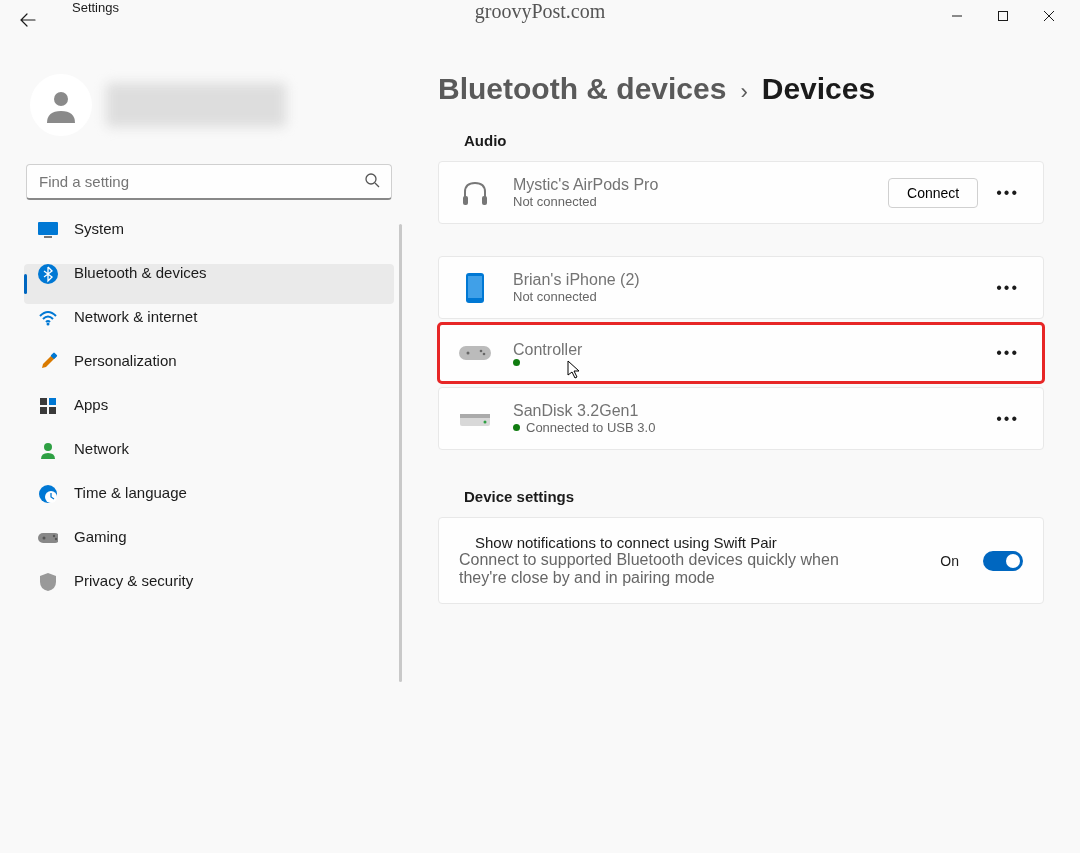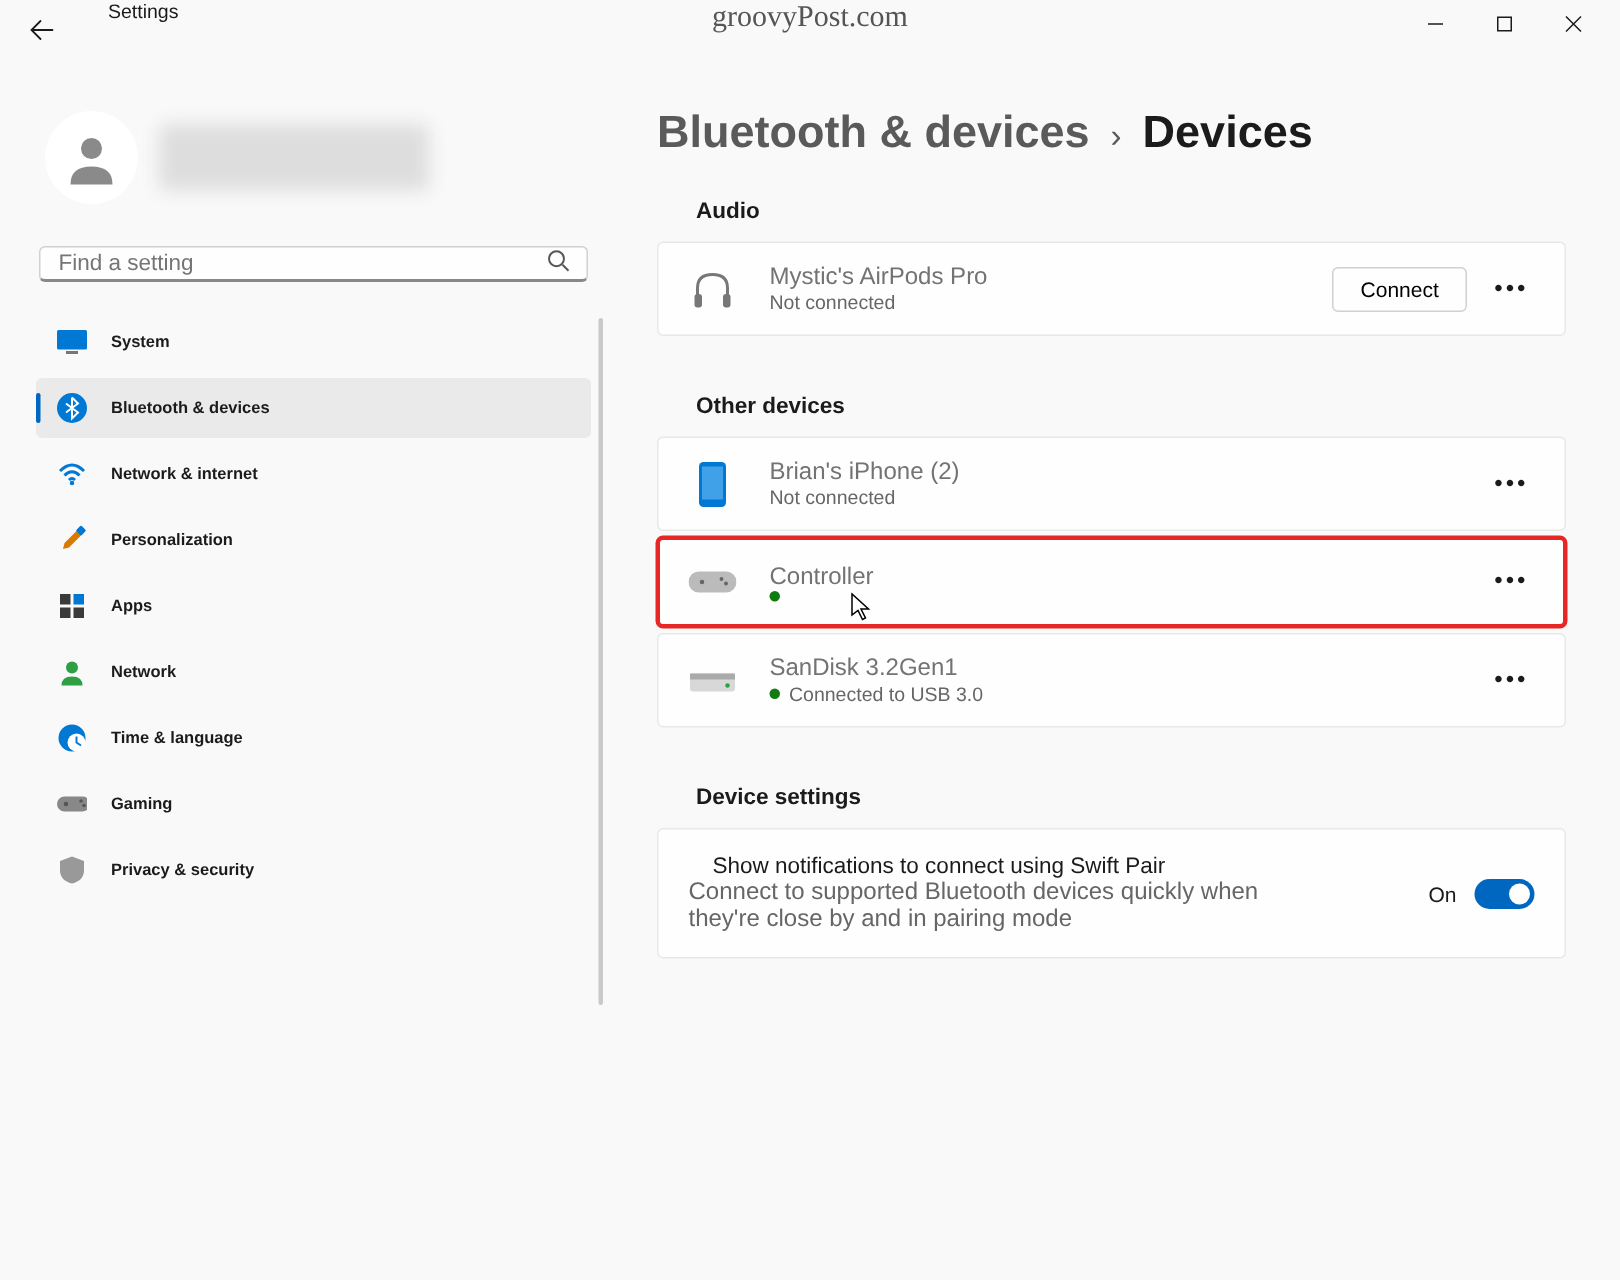--- a/index.html
+++ b/index.html
@@ -52,43 +52,42 @@
 .avatar {
   width:62px; height:62px; border-radius:50%;
   background:#fff; display:flex; align-items:center; justify-content:center;
 }
 .profile-info { filter: blur(6px); background:#ddd; width:180px; height:44px; border-radius:4px;}
 .search-wrap {
   margin: 8px 10px 20px 6px;
   position:relative;
 }
 .search-input {
-  width:100%; height:24px;
+  width:100%; height:36px;
   border:1px solid #d0d0d0; border-bottom:2px solid #888;
   border-radius:4px;
   padding: 0 40px 0 12px;
   font-size:15px; background:#fefefe;
 }
 .search-icon {
   position:absolute; right:12px; top:50%; transform:translateY(-50%);
 }
 .nav {
   position:relative;
 }
 .nav::after {
   content:""; position:absolute; right:0; top:4px; bottom:-70px;
   width:3px; background:#c9c9c9; border-radius:2px;
 }
 .nav-item {
-  display:flex; align-items:center; gap:16px;
+  display:flex; gap:16px;
   height:40px; padding:0 14px; margin:4px 8px 4px 4px;
   border-radius:4px; cursor:pointer;
-  font-size:11px;
-  position:relative;
-  font-weight:bold;
+  font-size:15px;
+  position:relative;
 }
 .nav-item.active {
   background:#eaeaea;
 }
 .nav-item.active::before {
   content:""; position:absolute; left:0; top:10px; bottom:10px;
   width:3px; background:#0067c0; border-radius:2px;
 }
 .nav-icon { width:20px; height:20px; display:flex; align-items:center; justify-content:center; }
 
@@ -128,21 +127,21 @@
 }
 .section-gap { height:28px; }
 
 .setting-card {
   background:#fefefe; border:1px solid #e8e8e8; border-radius:4px;
   padding:16px 20px; display:flex; align-items:center;
 }
 .setting-text { flex:1; }
 .setting-title { font-size:15px;margin-left:16px; }
 .setting-desc { font-size:16px; color:#666; max-width:420px; }
-.toggle-wrap { display:flex; align-items:center; gap:12px; }
+.toggle-wrap { display:flex; align-items:center; gap:24px; }
 .toggle-label { font-size:14px; }
 .toggle {
   width:40px; height:20px; border-radius:10px; background:#0067c0;
   position:relative;
 }
 .toggle::after {
   content:""; position:absolute; right:3px; top:3px;
   width:14px; height:14px; border-radius:50%; background:#fff;
 }
 .cursor-icon { position:absolute; pointer-events:none; }
@@ -306,21 +305,20 @@
       </div>
       <div class="device-info">
         <div class="device-name">Mystic's AirPods Pro</div>
         <div class="device-status">Not connected</div>
       </div>
       <button class="connect-btn">Connect</button>
       <button class="more-btn">•••</button>
     </div>
 
     <div class="section-gap"></div>
-    <div class="section-title">Other devices</div>
 
     <div class="card">
       <div class="device-icon">
         <svg width="18" height="30">
             <rect x="0" y="0" width="18" height="30" rx="3" fill="#0078d4"></rect>
             <rect x="2" y="3" width="14" height="22" fill="#40a0e8"></rect>
           </svg>
       </div>
       <div class="device-info">
         <div class="device-name">Brian's iPhone (2)</div>

